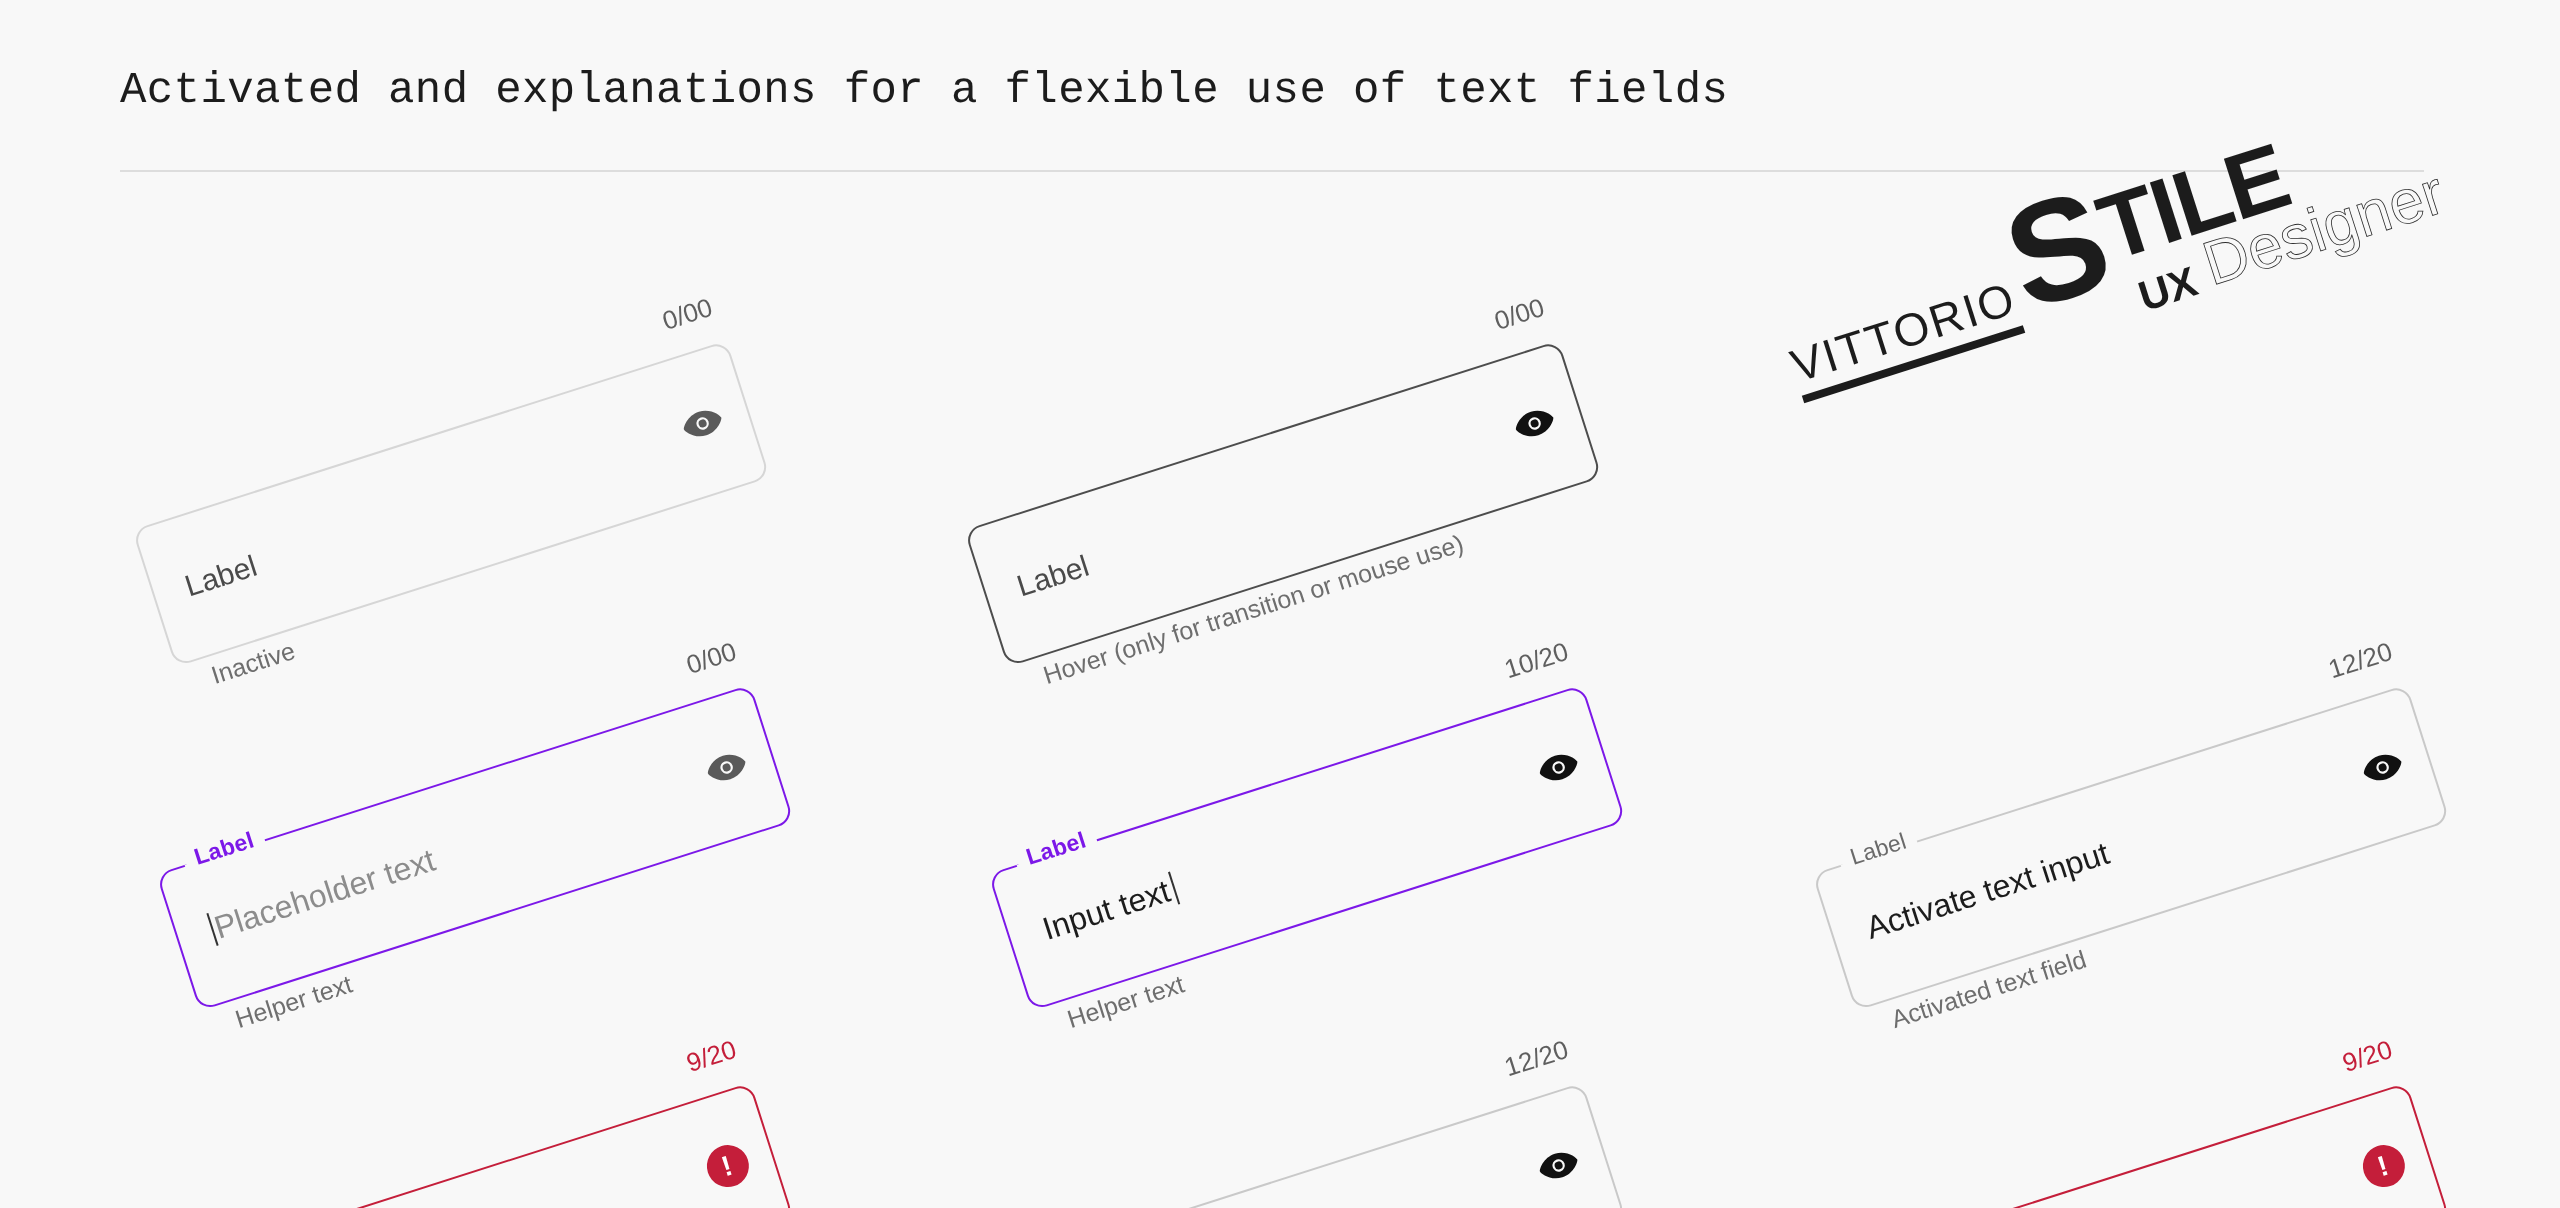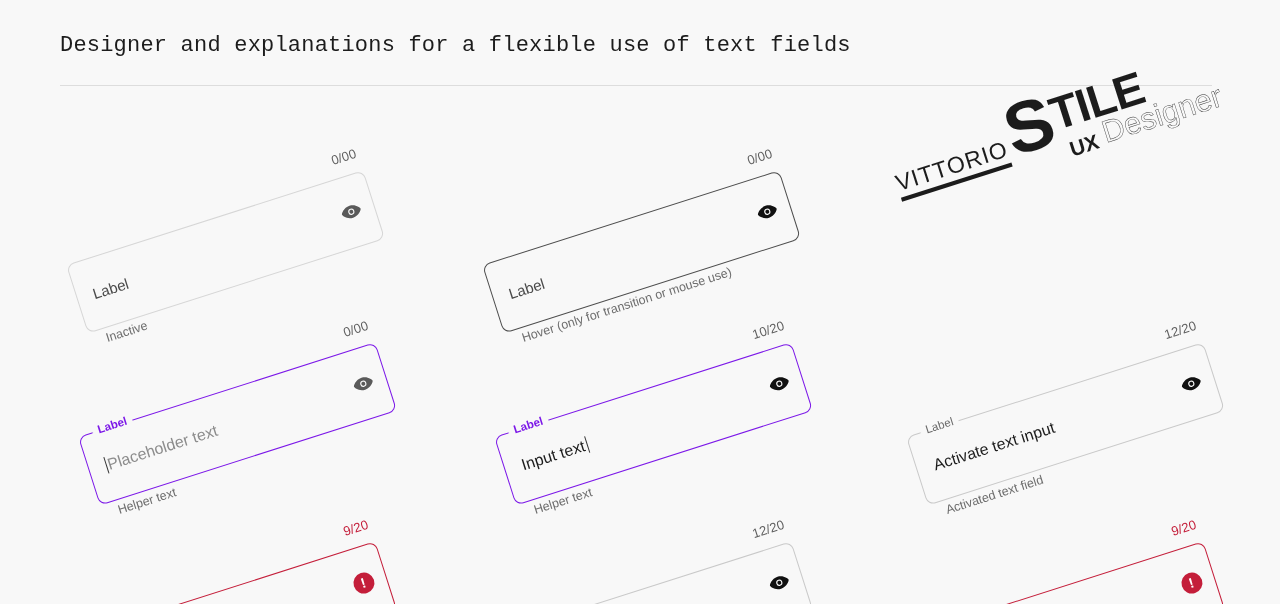--- a/index.html
+++ b/index.html
@@ -225,21 +225,21 @@
     color: #2b2b2b;
     letter-spacing: 0px;
     font-family: "Liberation Sans", sans-serif;
     -webkit-text-stroke: 0.4px #2b2b2b;
     color: transparent;
   }
 </style>
 </head>
 <body>
 
-<div class="page-title">Designer and explanations for a flexible use of text fields</div>
+<div class="page-title">Activated and explanations for a flexible use of text fields</div>
 <div class="header-divider"></div>
 
 <div class="logo">
   <div class="logo-row">
     <span class="logo-vittorio">VITTORIO</span>
     <span class="logo-s">S</span>
     <span class="logo-tile">TILE</span>
     <span class="logo-ux">UX</span>
     <span class="logo-designer">Designer</span>
   </div>

